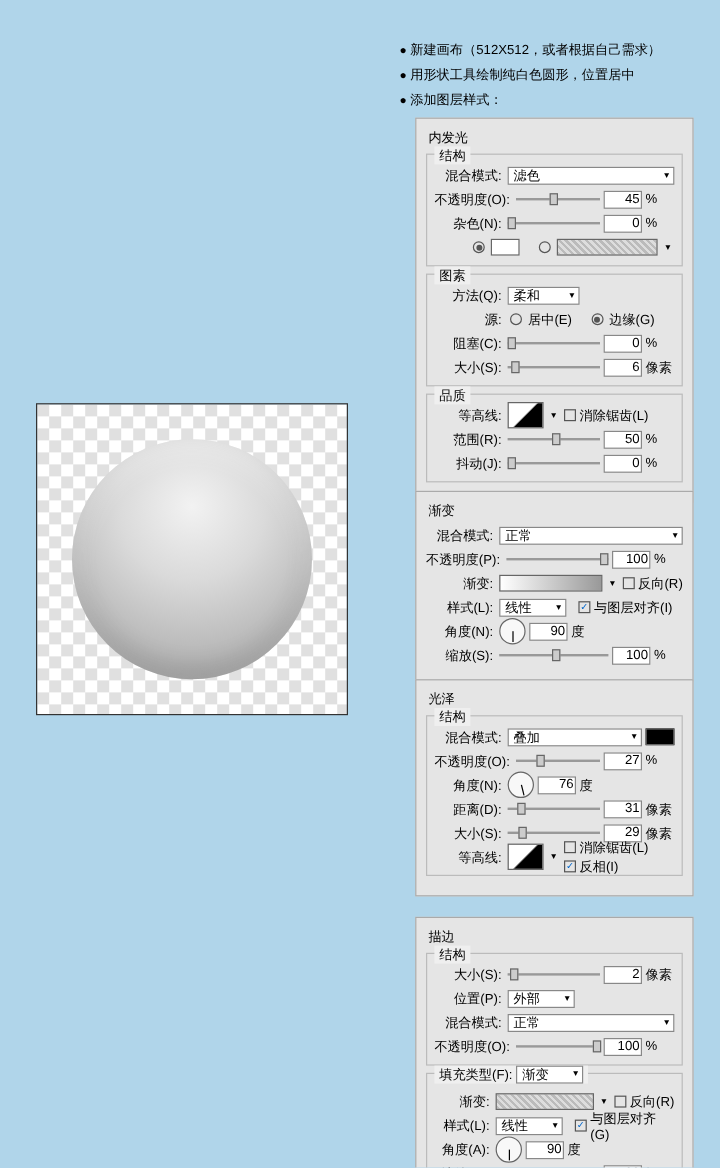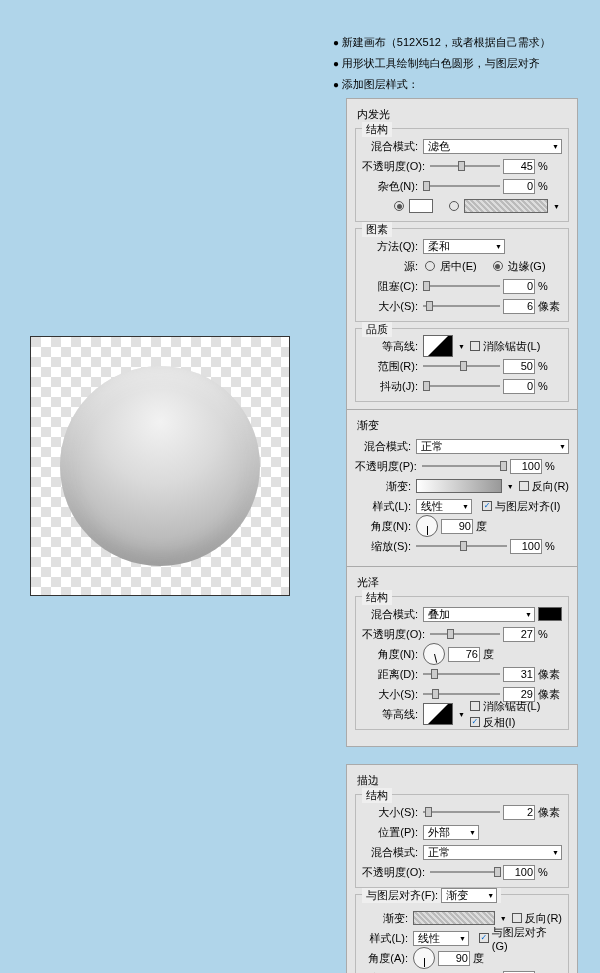--- a/index.html
+++ b/index.html
@@ -40,21 +40,21 @@
 </style>
 </head>
 <body>
 
 <div class="preview">
     <div class="sphere"></div>
   </div>
 
 <ul class="notes">
 <li>新建画布（512X512，或者根据自己需求）</li>
-<li>用形状工具绘制纯白色圆形，与图层对齐</li>
+<li>用形状工具绘制纯白色圆形，位置居中</li>
 <li>添加图层样式：</li>
 </ul>
 
 <div class="panel p1">
 <div class="ptitle">内发光</div>
 <div class="group">
 <span class="gtitle">结构</span>
 <div class="row">
         <span class="lbl">混合模式:</span>
         <span class="sel" style="flex:1">
@@ -83,21 +83,21 @@
         <span style="width:8px"></span>
         <span class="radio"></span>
         <span class="grad hatch"></span>
         <span style="font-size:7px;padding:0 2px">▼</span>
       </div>
 </div>
 <div class="group">
 <span class="gtitle">图素</span>
 <div class="row">
         <span class="lbl">方法(Q):</span>
-        <span class="sel" style="width:82px">
+        <span class="sel" style="width:60px">
           <span>柔和</span>
         </span>
       </div>
 <div class="row">
         <span class="lbl">源:</span>
         <span class="radio"></span>
         <span>居中(E)</span>
         <span style="width:8px"></span>
         <span class="radio on"></span>
         <span>边缘(G)</span>
@@ -281,21 +281,21 @@
 <div class="row">
         <span class="lbl">不透明度(O):</span>
         <span class="slider">
           <span class="thumb" style="left:92%"></span>
         </span>
         <span class="num">100</span>
         <span class="unit">%</span>
       </div>
 </div>
 <div class="group">
-<span class="gtitle"><span>与图层对齐(F):</span> <span class="sel" style="width:50px;display:inline-flex">
+<span class="gtitle"><span>填充类型(F):</span> <span class="sel" style="width:50px;display:inline-flex">
           <span>渐变</span>
         </span></span>
 <div style="height:6px"></div>
 <div class="row">
         <span class="lbl sm">渐变:</span>
         <span class="grad hatch"></span>
         <span style="font-size:7px;padding:0 2px">▼</span>
         <span class="chk"></span>
         <span>反向(R)</span>
       </div>

